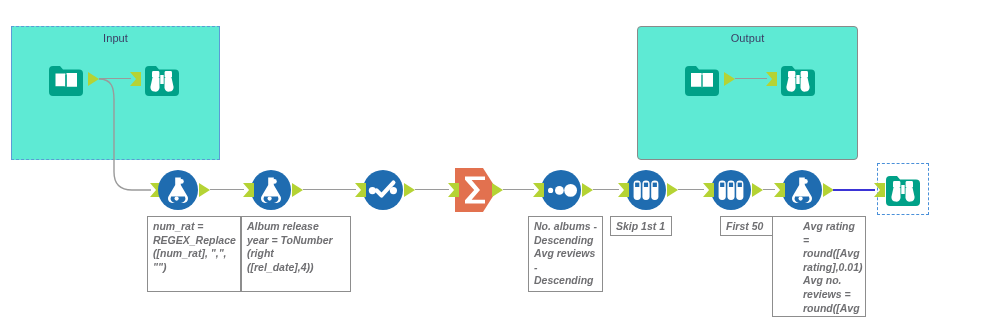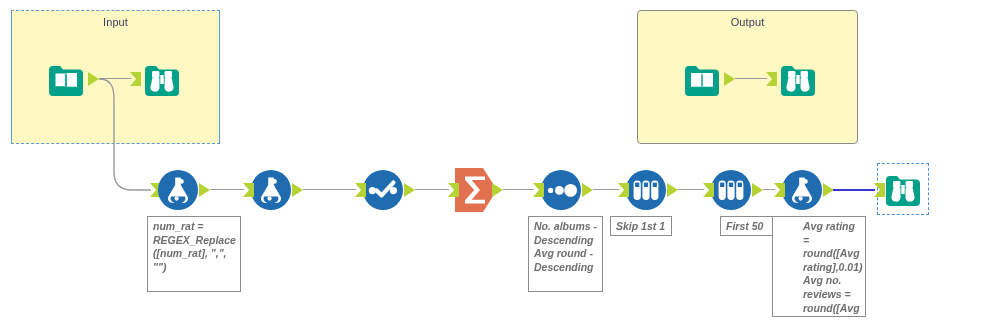--- a/index.html
+++ b/index.html
@@ -8,22 +8,23 @@
     background:#ffffff;
     font-family:"Liberation Sans", sans-serif;
     overflow:hidden;
     position:relative;
   }
   #canvas{position:absolute;left:0;top:0;width:999px;height:330px;}
 
   
   .container{
     position:absolute;
-    background:#fef9c3;
+    background:#5eead4;
     box-sizing:border-box;
+    margin-top:16px;
   }
   .container.input-box{
     left:11px;top:10px;width:209px;height:134px;
     border:1.5px solid #5b9bd5;
     border-top-style:dashed;
     border-bottom-style:dashed;
   }
   .container.output-box{
     left:637px;top:10px;width:221px;height:134px;
     border:1px solid #8a8a8a;
@@ -281,24 +282,28 @@
     </span>
   </div>
   <div class="anchor in" style="left:874px;top:183px;"></div>
   <div class="wire blue" style="left:833px;top:189px;width:42px;"></div>
 
   <div class="annot" style="left:147px;top:216px;width:94px;height:76px;">num_rat =
 REGEX_Replace
 ([num_rat], ",",
 "")</div>
 
+  <div class="annot" style="left:241px;top:216px;width:110px;height:76px;">Album release
+year = ToNumber
+(right
+([rel_date],4))</div>
 
   <div class="annot" style="left:528px;top:216px;width:75px;height:76px;">No. albums -
 Descending
-Avg round -
+Avg reviews -
 Descending</div>
 
   <div class="annot" style="left:610px;top:216px;width:62px;height:20px;">Skip 1st 1</div>
 
   <div class="annot" style="left:720px;top:216px;width:54px;height:20px;">First 50</div>
 
   <div class="annot" style="left:772px;top:216px;width:94px;height:101px;padding-left:30px;">Avg rating =
 round([Avg
 rating],0.01)
 Avg no. reviews =

